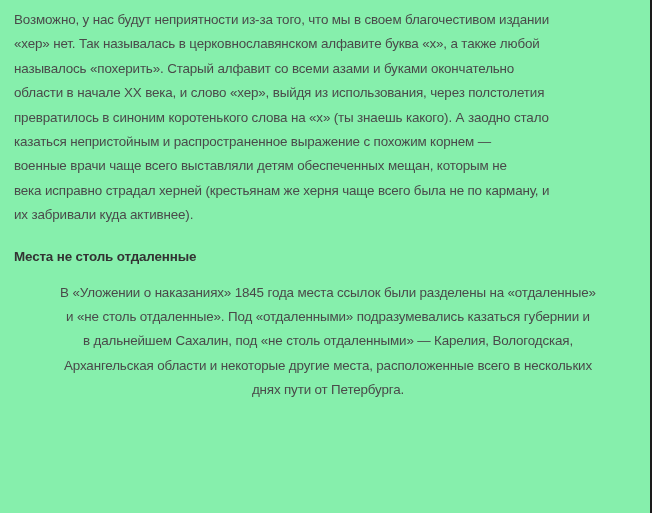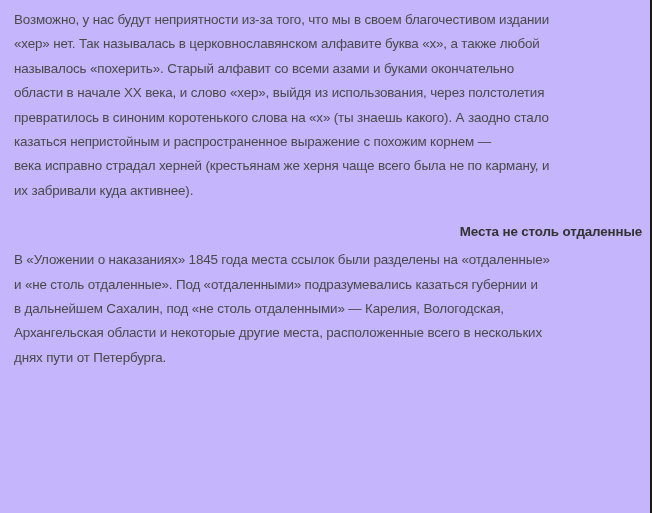--- a/index.html
+++ b/index.html
@@ -12,21 +12,21 @@
     height: 513px;
     overflow: hidden;
     position: relative;
   }
   .page {
     position: absolute;
     left: 0;
     top: 0;
     width: 650px;
     height: 513px;
-    background: #c4b5fd;
+    background: #86efac;
     border-right: 2px solid #1a1a1a;
   }
   .content {
     position: absolute;
     left: 14px;
     top: 8px;
     width: 628px;
     font-family: "Liberation Sans", sans-serif;
     font-size: 13.4px;
     color: #4a4a4a;
@@ -37,38 +37,39 @@
     line-height: 24.4px;
     white-space: nowrap;
   }
   .heading {
     margin-top: 17px;
     height: 24px;
     line-height: 24px;
     font-weight: bold;
     color: #333333;
     white-space: nowrap;
-    text-align: right;
   }
   .para2 {
-    margin-top: 4px;
+    margin-top: 12px;
+    text-align: center;
   }
 </style>
 </head>
 <body>
 
 <div class="page">
   <div class="content">
     <div class="paragraph">
       <div class="line">Возможно, у нас будут неприятности из-за того, что мы в своем благочестивом издании</div>
       <div class="line">«хер» нет. Так называлась в церковнославянском алфавите буква «х», а также любой</div>
       <div class="line">называлось «похерить». Старый алфавит со всеми азами и буками окончательно</div>
       <div class="line">области в начале XX века, и слово «хер», выйдя из использования, через полстолетия</div>
       <div class="line">превратилось в синоним коротенького слова на «х» (ты знаешь какого). А заодно стало</div>
       <div class="line">казаться непристойным и распространенное выражение с похожим корнем —</div>
+      <div class="line">военные врачи чаще всего выставляли детям обеспеченных мещан, которым не</div>
       <div class="line">века исправно страдал херней (крестьянам же херня чаще всего была не по карману, и</div>
       <div class="line">их забривали куда активнее).</div>
     </div>
 
     <div class="heading">Места не столь отдаленные</div>
 
     <div class="paragraph para2">
       <div class="line">В «Уложении о наказаниях» 1845 года места ссылок были разделены на «отдаленные»</div>
       <div class="line">и «не столь отдаленные». Под «отдаленными» подразумевались казаться губернии и</div>
       <div class="line">в дальнейшем Сахалин, под «не столь отдаленными» — Карелия, Вологодская,</div>

